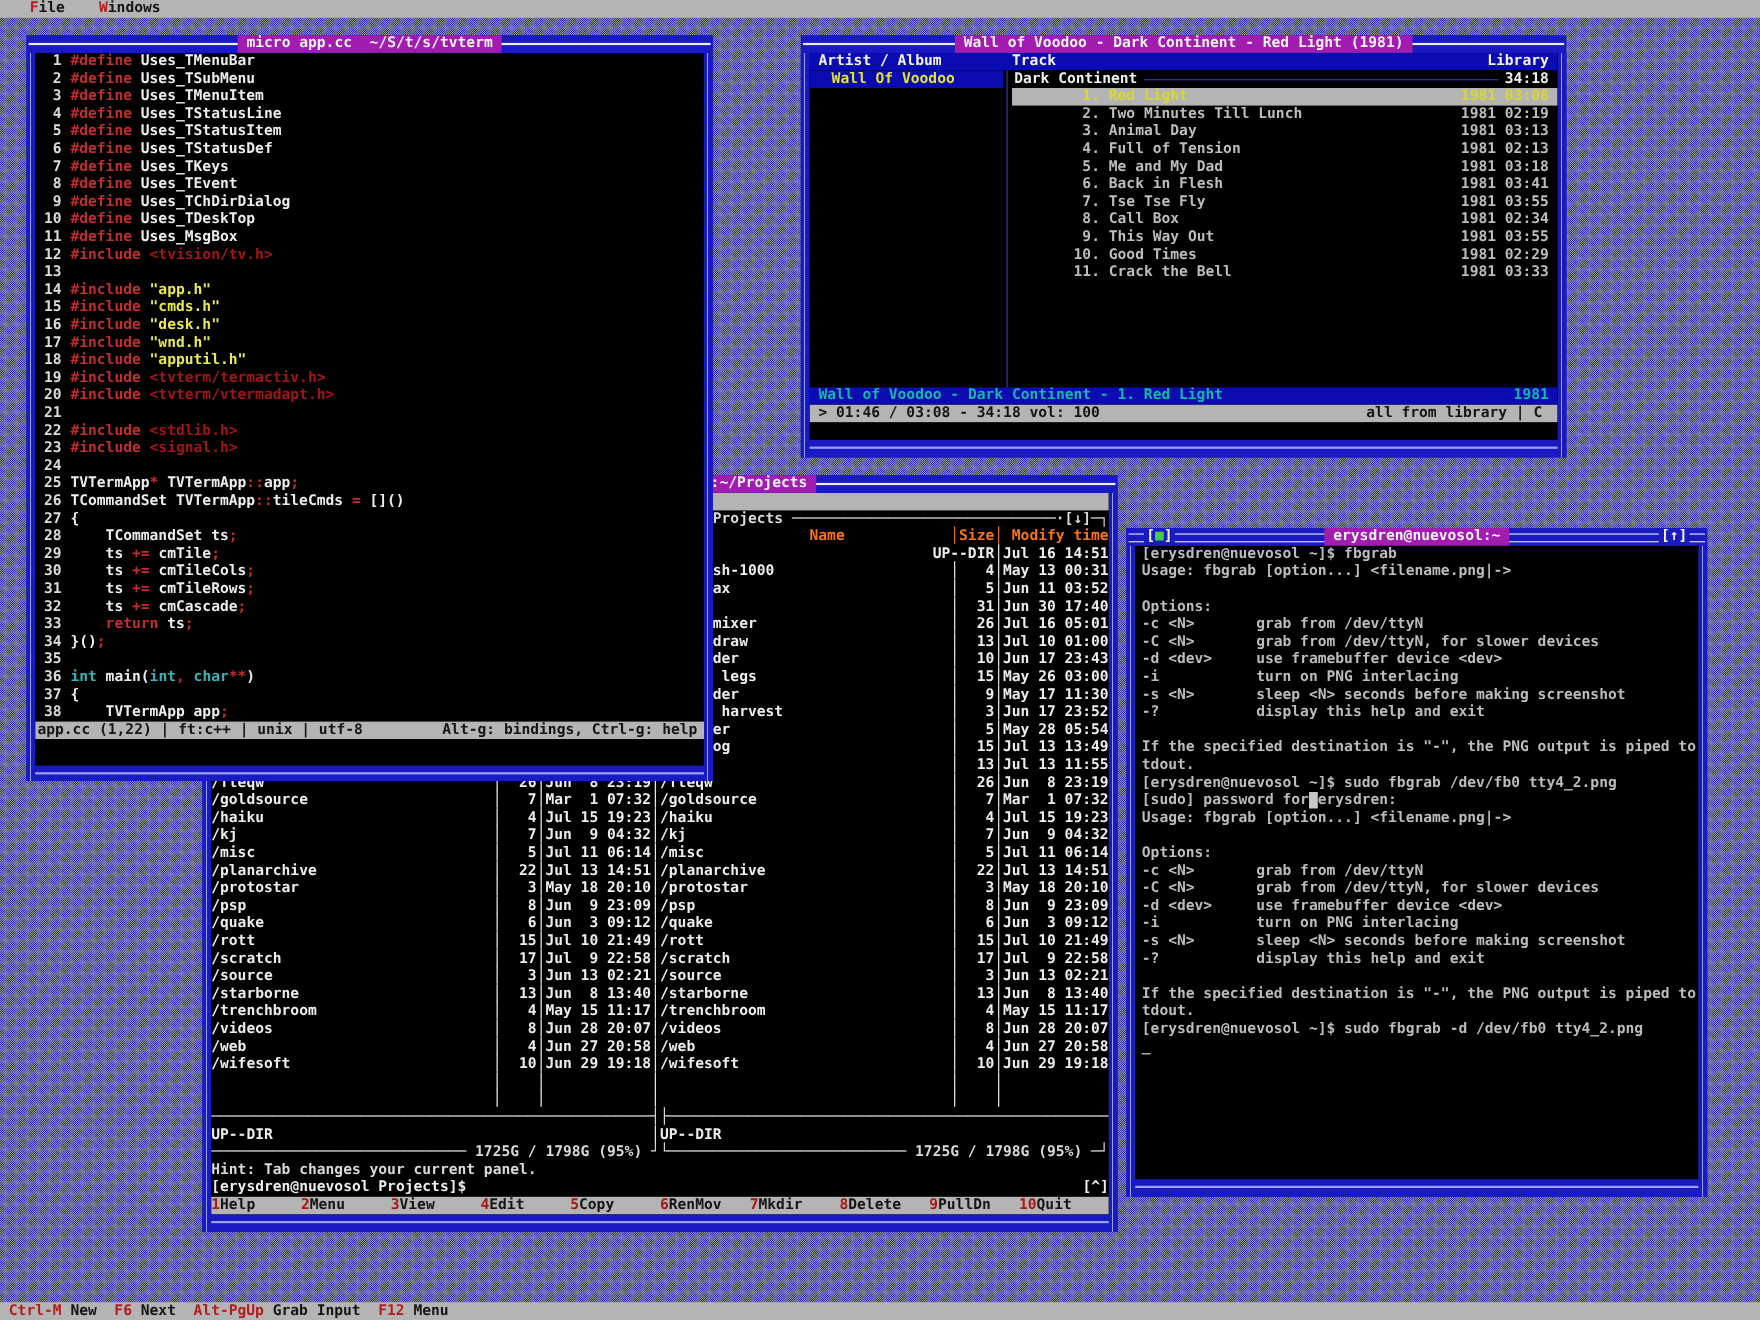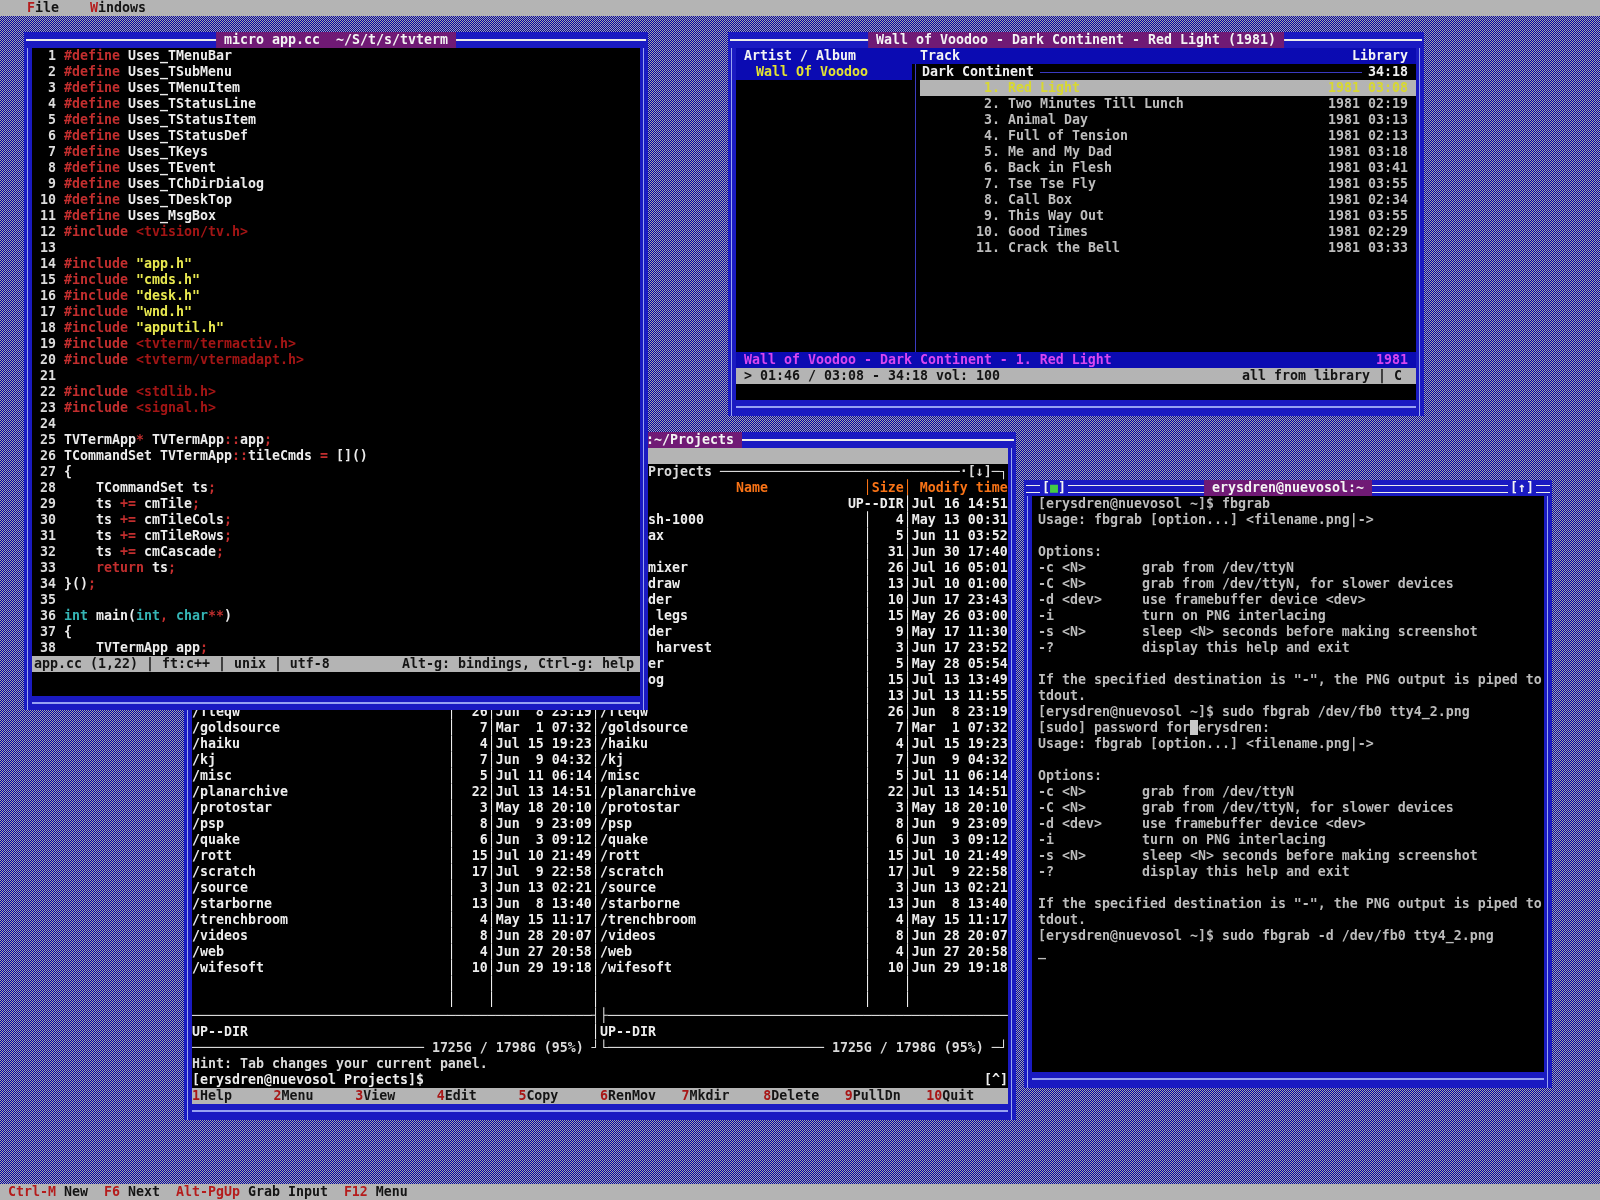--- a/index.html
+++ b/index.html
@@ -30,21 +30,21 @@
   .keyaction{color:#141414;}
   
   .win{position:absolute;background:#1a1ac2;}
   .win .sideL,.win .sideR{position:absolute;top:16px;bottom:0;width:8px;
     background:linear-gradient(90deg,#1a1ac2 0,#1a1ac2 3px,#98a2f2 3px,#98a2f2 4px,#1a1ac2 4px,#1a1ac2 8px);}
   .win .sideL{left:0;}
   .win .sideR{right:0;}
   .title{position:relative;height:16px;background:#1a1ac2;color:#f4f4f4;z-index:2;}
   .title .tline{position:absolute;left:2px;right:2px;top:7px;height:2px;background:#ececec;}
   .title.dbl .tline{height:6px;top:5px;background:transparent;border-top:1px solid #ececec;border-bottom:1px solid #ececec;}
-  .title .tlabel{position:absolute;top:0;left:50%;transform:translateX(-50%);background:#701a75;padding:0 8px;white-space:pre;text-align:center;}
+  .title .tlabel{position:absolute;top:0;left:50%;transform:translateX(-50%);background:#a21caf;padding:0 8px;white-space:pre;text-align:center;}
   .title .tlabel.fixed{transform:none;}
   .bframe{position:relative;height:16px;background:#1a1ac2;}
   .bframe .bline{position:absolute;left:3px;right:3px;top:6px;height:2px;background:#98a2f2;}
   .body{position:relative;margin:0 8px;background:#000;overflow:hidden;z-index:1;}
   
   .code-line{height:16px;padding-left:8px;color:#ececec;}
   .seg-num{color:#dcdcdc;}
   .seg-w{color:#ececec;} .seg-r{color:#c22e2e;} .seg-dr{color:#a31515;}
   .seg-y{color:#e8e84f;} .seg-c{color:#35b5b5;}
   .estatus{height:16px;background:#b4b4b4;color:#141414;display:flex;justify-content:space-between;padding:0 6px 0 2px;}
@@ -59,21 +59,21 @@
   .mdiv{position:absolute;left:176px;top:0;bottom:0;width:8px;background:#000;}
   .mdiv::before{content:"";position:absolute;left:3px;top:0;bottom:0;width:1px;background:#3a3ac0;}
   .tracks{position:absolute;left:184px;right:0;top:0;}
   .albrow{display:flex;height:16px;color:#efefef;padding:0 8px 0 2px;}
   .albrow .fill{flex:1;position:relative;margin:0 6px;}
   .albrow .fill::before{content:"";position:absolute;left:0;right:0;top:8px;height:1px;background:#3a3ac0;}
   .track-row{position:relative;height:16px;color:#bdbdbd;}
   .track-row .tt{position:absolute;left:0;}
   .track-row .ty{position:absolute;right:8px;}
   .track-row.sel{background:#b4b4b4;color:#d8d832;}
-  .nowrow{height:16px;background:#0b0bb2;color:#d946ef;display:flex;justify-content:space-between;padding:0 8px;}
+  .nowrow{height:16px;background:#0b0bb2;color:#14b8a6;display:flex;justify-content:space-between;padding:0 8px;}
   .progrow{height:16px;background:#b4b4b4;color:#141414;display:flex;justify-content:space-between;padding:0 14px 0 8px;}
   .mspacer{height:16px;background:#000;}
   
   .mcmenu{height:16px;background:#b4b4b4;}
   .panels{position:relative;height:592px;}
   .panel{position:absolute;top:0;width:408px;}
   .panel.left{left:0;} .panel.right{left:408px;}
   .prow{height:16px;color:#ededed;}
   .prow.pb{color:#d9d9d9;} .prow.ph{color:#f97316;}
   .hint-row{height:16px;color:#d9d9d9;}

